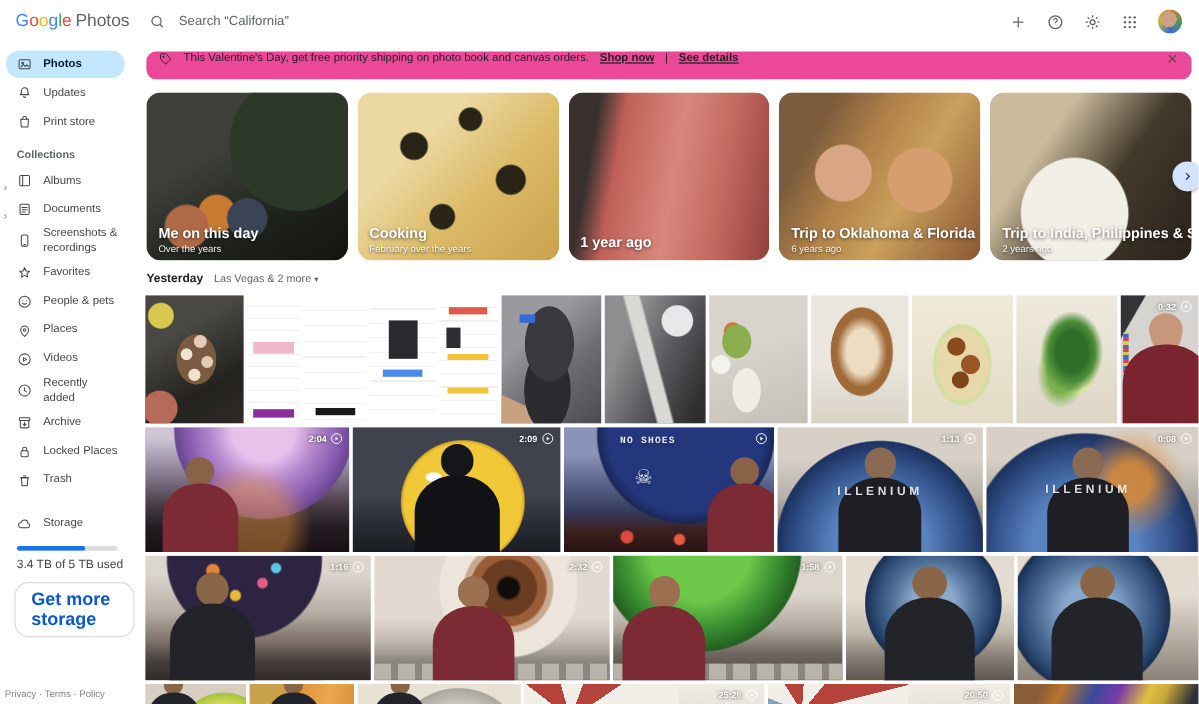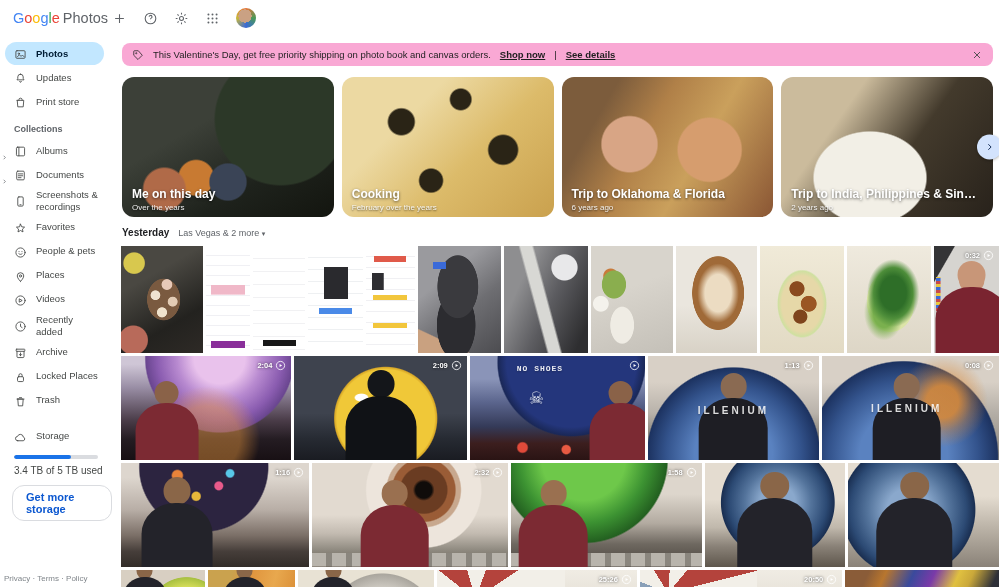--- a/index.html
+++ b/index.html
@@ -37,27 +37,27 @@
   .side-item .caret svg { width:7px; height:7px; stroke:#5f6368; fill:none; stroke-width:2.4; }
   .side-ic { width:13px; height:13px; flex:none; }
   .side-ic svg { width:13px; height:13px; stroke:#444746; fill:none; stroke-width:1.6;
     stroke-linecap:round; stroke-linejoin:round; }
   .side-label { font-size:9.5px; color:#444746; line-height:1.25; }
   .section-label { font-size:9px; font-weight:bold; color:#5f6368; margin:11px 0 5px 14px; }
   .storage-box { margin-top:13px; }
   .storage-bar { height:4px; border-radius:2px; background:#dadce0; margin:7px 14px 6px 14px; overflow:hidden;}
   .storage-fill { height:100%; background:#1a73e8; border-radius:2px; }
   .storage-text { font-size:10px; color:#444746; margin-left:14px; }
-  .get-storage { display:inline-block; margin:9px 0 0 12px; font-size:11px; font-weight:bold; color:#0b57d0;
+  .get-storage { display:inline-block; margin:9px 0 0 12px; font-size:15px; font-weight:bold; color:#0b57d0;
     border:1px solid #dadce0; border-radius:12px; padding:5px 13px; cursor:pointer; background:#fff;}
   .side-footer { position:absolute; bottom:4px; left:4px; font-size:8px; color:#80868b; }
 
   
-  .banner { margin:7px 6px 11px 1px; height:23px; background:#f9a8d4; border-radius:8px;
-    display:flex; align-items:center; gap:9px; padding:0 10px; font-size:9.5px; color:#1f1f1f; }
+  .banner { margin:7px 6px 11px 1px; height:23px; background:#ec4899; border-radius:8px;
+    display:flex; gap:9px; padding:0 10px; font-size:9.5px; color:#1f1f1f; }
   .banner .tag { width:12px; height:12px; flex:none; }
   .banner .tag svg { width:12px; height:12px; stroke:#1f1f1f; fill:none; stroke-width:1.5; }
   .banner b { text-decoration:underline; cursor:pointer; }
   .banner .spacer { flex:1; }
   .banner .close { width:12px; height:12px; cursor:pointer; flex:none; }
   .banner .close svg { width:12px; height:12px; stroke:#444746; stroke-width:1.8; }
 
   
   .memories { display:flex; gap:8px; height:140px; margin:0 6px 10px 1px; position:relative; }
   .memory-card { flex:1; border-radius:12px; overflow:hidden; position:relative; cursor:pointer; }
@@ -87,20 +87,27 @@
   .p-head { border-radius:50%; }
   .p-body { border-radius:48% 48% 0 0; margin-top:-2px; }
 </style>
 </head>
 <body>
 
 <div class="topbar">
   <div class="logo">
     <span id="brand-letters"><span style="color: rgb(66, 133, 244);">G</span><span style="color: rgb(234, 67, 53);">o</span><span style="color: rgb(251, 188, 5);">o</span><span style="color: rgb(66, 133, 244);">g</span><span style="color: rgb(52, 168, 83);">l</span><span style="color: rgb(234, 67, 53);">e</span></span>
     <span class="product">Photos</span>
+  </div>
+  <div class="searchbar">
+    <span id="search-icon-slot" style="width: 14px; height: 14px; display: block;"><svg viewBox="0 0 24 24" style="width: 14px; height: 14px; stroke: rgb(95, 99, 104); fill: none; stroke-width: 1.8;">
+          <circle cx="11" cy="11" r="6.5"></circle>
+          <path d="M15.8 15.8L20 20"></path>
+        </svg></span>
+    <input class="search-input" placeholder="Search “California”" style="">
   </div>
   <div class="topbar-actions" id="topbar-actions">
       <div class="tb-icon"><svg viewBox="0 0 24 24" style="">
           <path d="M12 5v14M5 12h14"></path>
         </svg></div>
       <div class="tb-icon"><svg viewBox="0 0 24 24" style="">
           <circle cx="12" cy="12" r="8.5"></circle>
           <path d="M9.8 9.3a2.3 2.3 0 1 1 3.3 2.1c-.8.4-1.1.9-1.1 1.9"></path>
           <path d="M12 16.3v.2"></path>
         </svg></div>
@@ -270,20 +277,23 @@
 
     <div class="memories" id="memories">
       <div class="memory-card" style="background: radial-gradient(circle at 20% 80%, rgb(176, 106, 72) 0px, rgb(176, 106, 72) 10%, transparent 11%), radial-gradient(circle at 50% 75%, rgb(58, 68, 86) 0px, rgb(58, 68, 86) 12%, transparent 13%), radial-gradient(circle at 35% 72%, rgb(200, 122, 50) 0px, rgb(200, 122, 50) 10%, transparent 11%), radial-gradient(circle at 75% 30%, rgb(44, 56, 40) 0px, rgb(44, 56, 40) 35%, transparent 36%), linear-gradient(150deg, rgb(60, 64, 56) 0px, rgb(60, 64, 56) 35%, rgb(30, 34, 28) 70%, rgb(19, 21, 15));">
           <div class="memory-title">Me on this day</div>
           <div class="memory-sub">Over the years</div>
         </div>
         <div class="memory-card" style="background: radial-gradient(circle at 28% 32%, rgb(42, 36, 22) 0px, rgb(42, 36, 22) 7%, transparent 8%), radial-gradient(circle at 56% 16%, rgb(42, 36, 22) 0px, rgb(42, 36, 22) 6%, transparent 7%), radial-gradient(circle at 76% 52%, rgb(42, 36, 22) 0px, rgb(42, 36, 22) 8%, transparent 9%), radial-gradient(circle at 42% 74%, rgb(42, 36, 22) 0px, rgb(42, 36, 22) 7%, transparent 8%), linear-gradient(135deg, rgb(236, 217, 162) 0px, rgb(236, 217, 162) 30%, rgb(220, 187, 106) 60%, rgb(202, 161, 78));">
           <div class="memory-title">Cooking</div>
           <div class="memory-sub">February over the years</div>
         </div>
+        <div class="memory-card" style="background: linear-gradient(100deg, rgb(56, 48, 46) 0px, rgb(56, 48, 46) 14%, rgb(192, 96, 88) 26%, rgb(216, 135, 124) 52%, rgb(194, 106, 96) 74%, rgb(147, 65, 60)), radial-gradient(circle at 70% 60%, rgb(239, 231, 224) 0px, rgb(239, 231, 224) 18%, transparent 19%);">
+          <div class="memory-title" style="bottom: 8px;">1 year ago</div>
+        </div>
         <div class="memory-card" style="background: radial-gradient(circle at 32% 48%, rgb(216, 165, 133) 0px, rgb(216, 165, 133) 17%, transparent 18%), radial-gradient(circle at 70% 52%, rgb(214, 157, 110) 0px, rgb(214, 157, 110) 19%, transparent 20%), linear-gradient(120deg, rgb(124, 92, 60) 0px, rgb(124, 92, 60) 20%, rgb(176, 128, 72) 40%, rgb(202, 160, 92) 62%, rgb(138, 86, 52));">
           <div class="memory-title">Trip to Oklahoma &amp; Florida</div>
           <div class="memory-sub">6 years ago</div>
         </div>
         <div class="memory-card" style="background: radial-gradient(at 42% 72%, rgb(242, 239, 230) 0px, rgb(242, 239, 230) 32%, transparent 33%), radial-gradient(circle at 48% 62%, rgb(138, 90, 48) 0px, rgb(138, 90, 48) 11%, transparent 12%), linear-gradient(125deg, rgb(203, 187, 156) 0px, rgb(203, 187, 156) 28%, rgb(67, 58, 44) 58%, rgb(40, 34, 27));">
           <div class="memory-title">Trip to India, Philippines &amp; Sin…</div>
           <div class="memory-sub">2 years ago</div>
         </div>
         <div class="next-btn" id="next-btn">
           <svg viewBox="0 0 24 24" style="">

